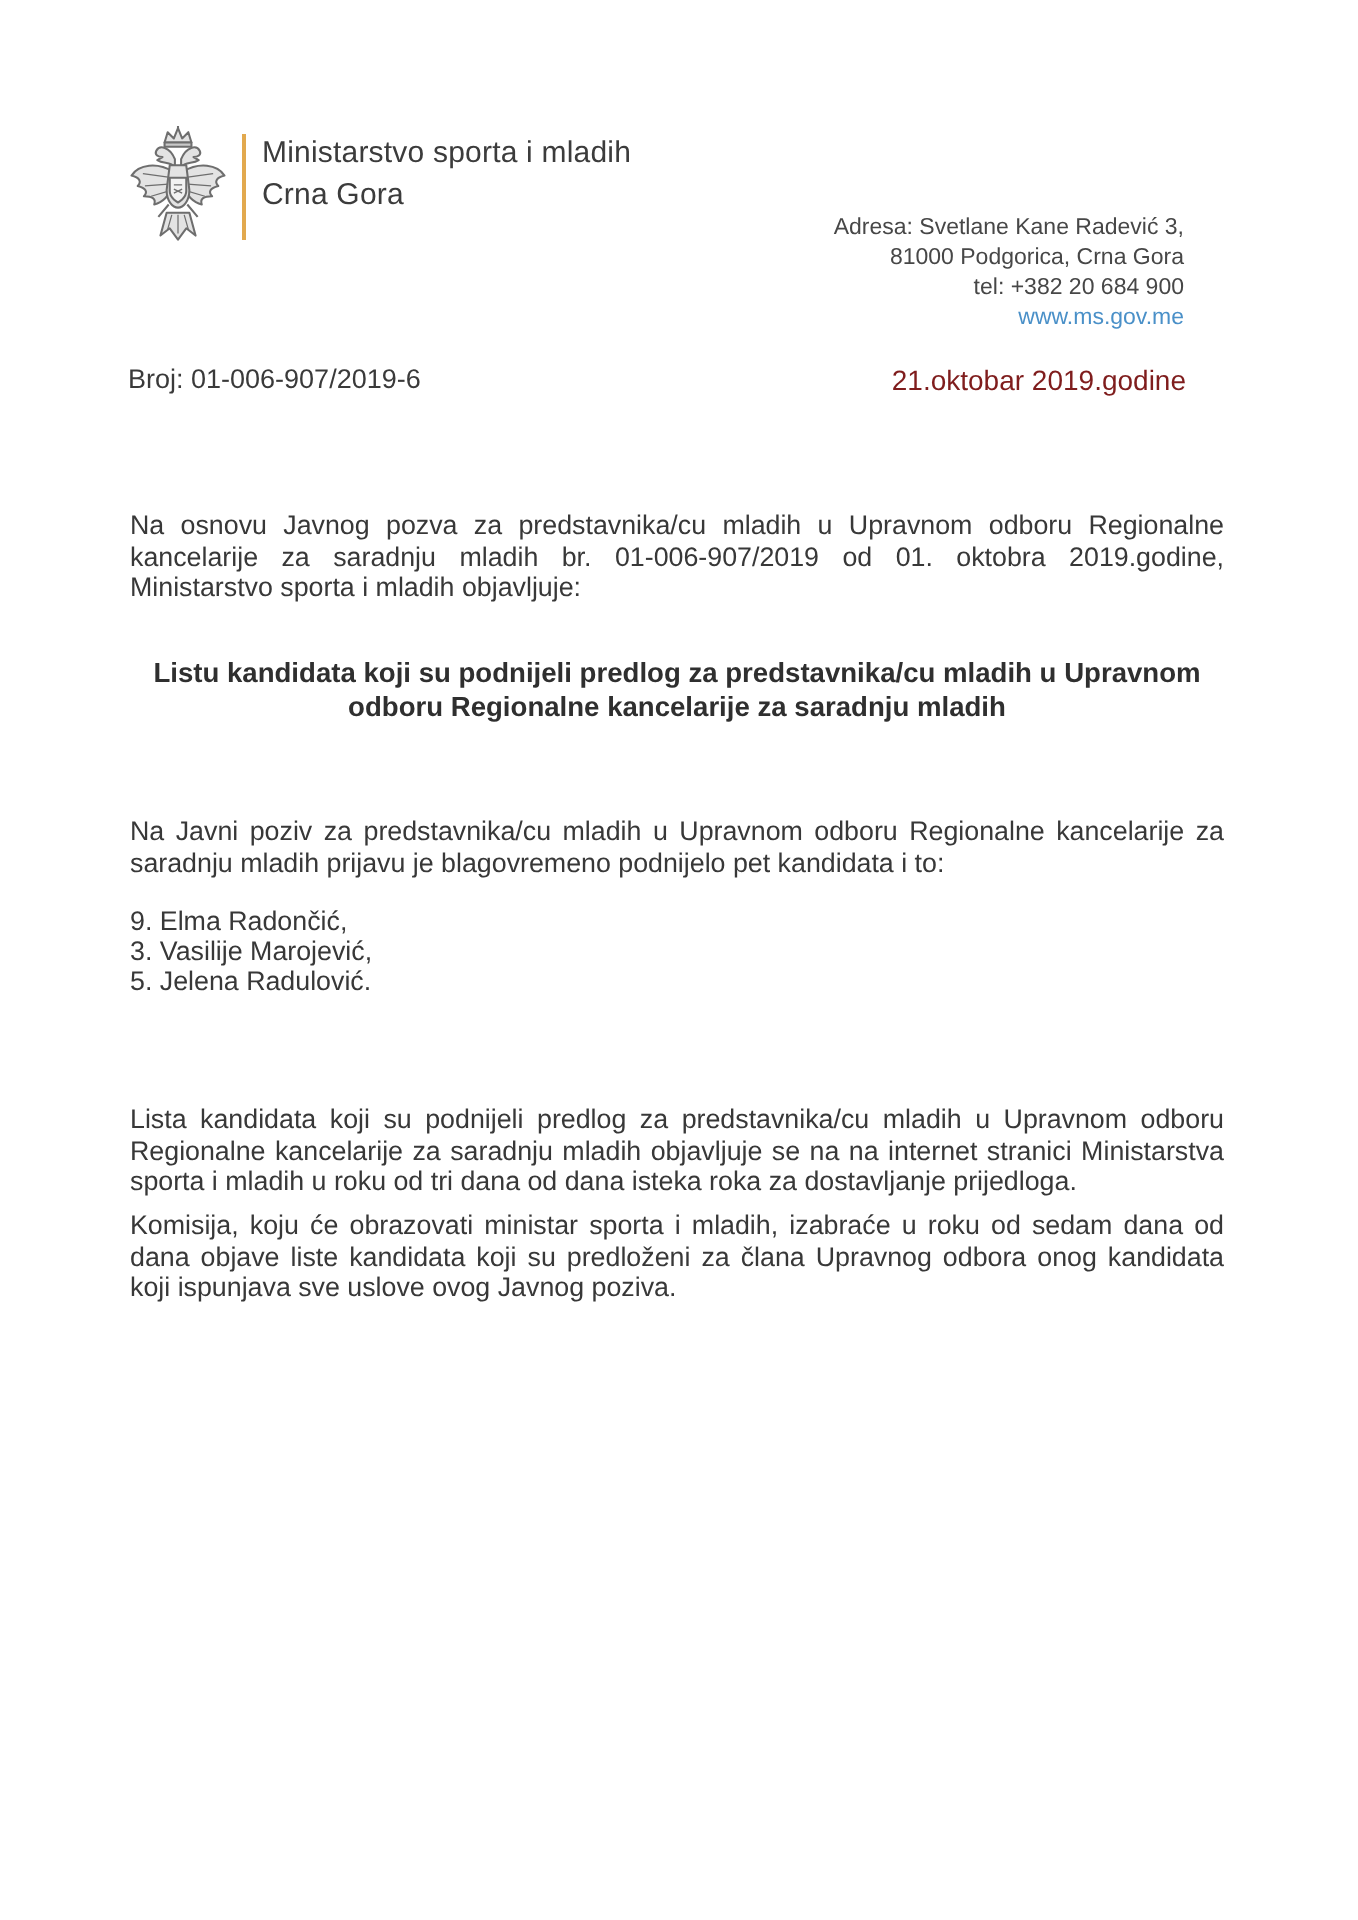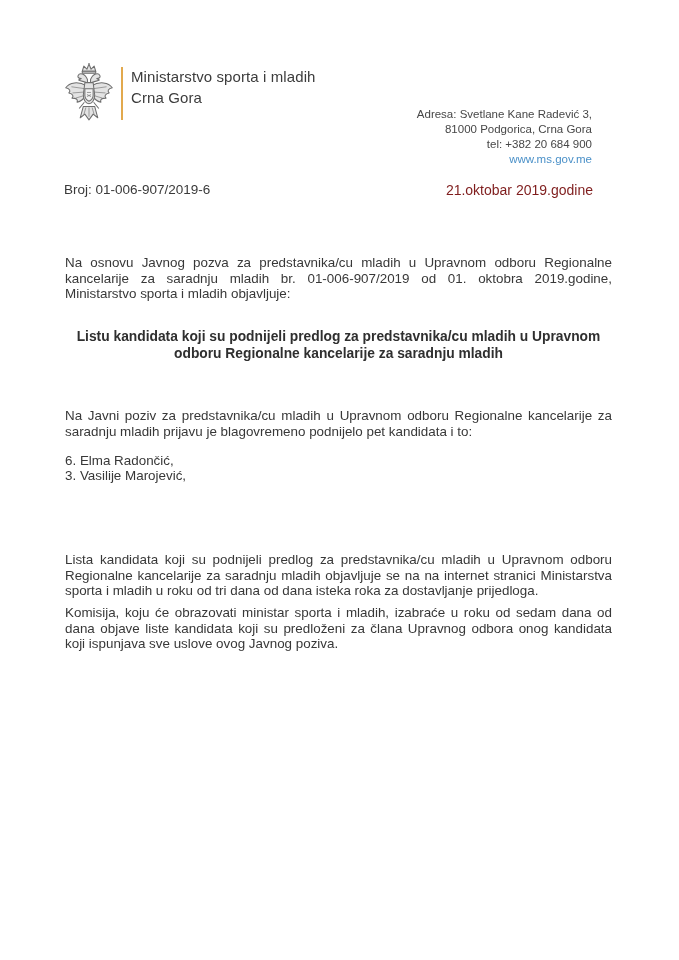--- a/index.html
+++ b/index.html
@@ -163,21 +163,22 @@
   <div class="ref-number">Broj: 01-006-907/2019-6</div>
   <div class="ref-date">21.oktobar 2019.godine</div>
 
   <p class="para p1">Na osnovu Javnog pozva za predstavnika/cu mladih u Upravnom odboru Regionalne kancelarije za saradnju mladih br. 01-006-907/2019 od 01. oktobra 2019.godine, Ministarstvo sporta i mladih objavljuje:</p>
 
   <h1 class="doc-title">Listu kandidata koji su podnijeli predlog za predstavnika/cu mladih u Upravnom odboru Regionalne kancelarije za saradnju mladih</h1>
 
   <p class="para p2">Na Javni poziv za predstavnika/cu mladih u Upravnom odboru Regionalne kancelarije za saradnju mladih prijavu je blagovremeno podnijelo pet kandidata i to:</p>
 
   <ul class="candidates">
-    <li>6. Elma Radončić,</li>
+    <li>9. Elma Radončić,</li>
     <li>3. Vasilije Marojević,</li>
+    <li>5. Jelena Radulović.</li>
   </ul>
 
   <p class="para p3">Lista kandidata koji su podnijeli predlog za predstavnika/cu mladih u Upravnom odboru Regionalne kancelarije za saradnju mladih objavljuje se na na internet stranici Ministarstva sporta i mladih u roku od tri dana od dana isteka roka za dostavljanje prijedloga.</p>
 
   <p class="para p4">Komisija, koju će obrazovati ministar sporta i mladih, izabraće u roku od sedam dana od dana objave liste kandidata koji su predloženi za člana Upravnog odbora onog kandidata koji ispunjava sve uslove ovog Javnog poziva.</p>
 
 </div>
 
 </body></html>

